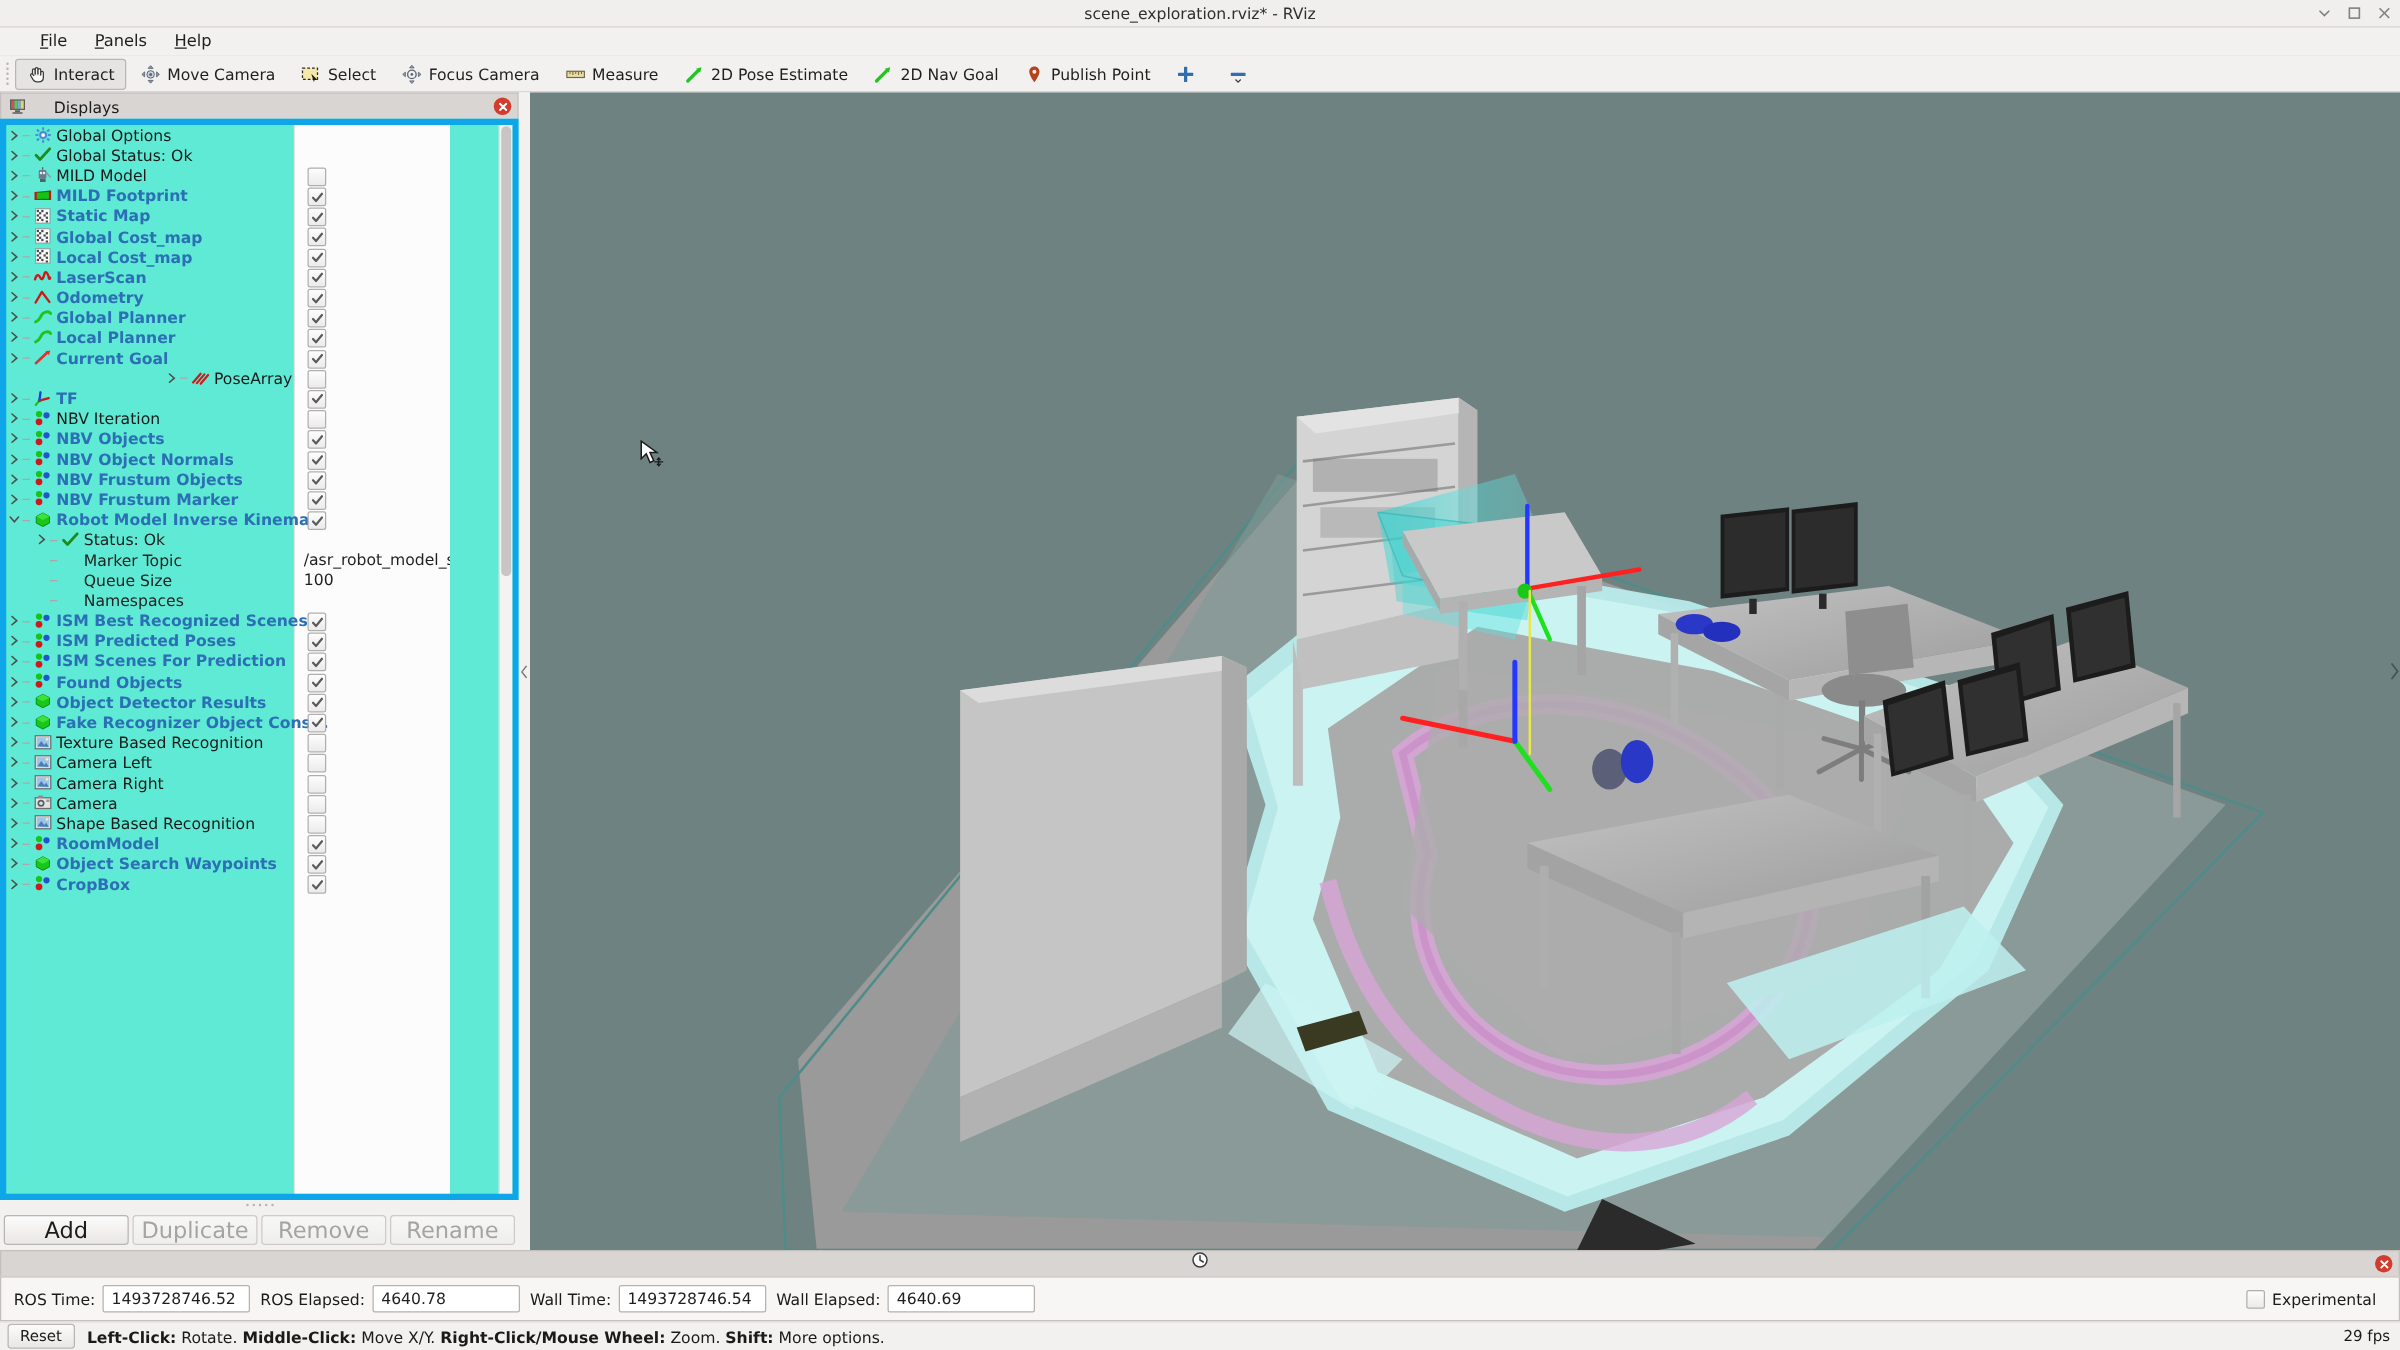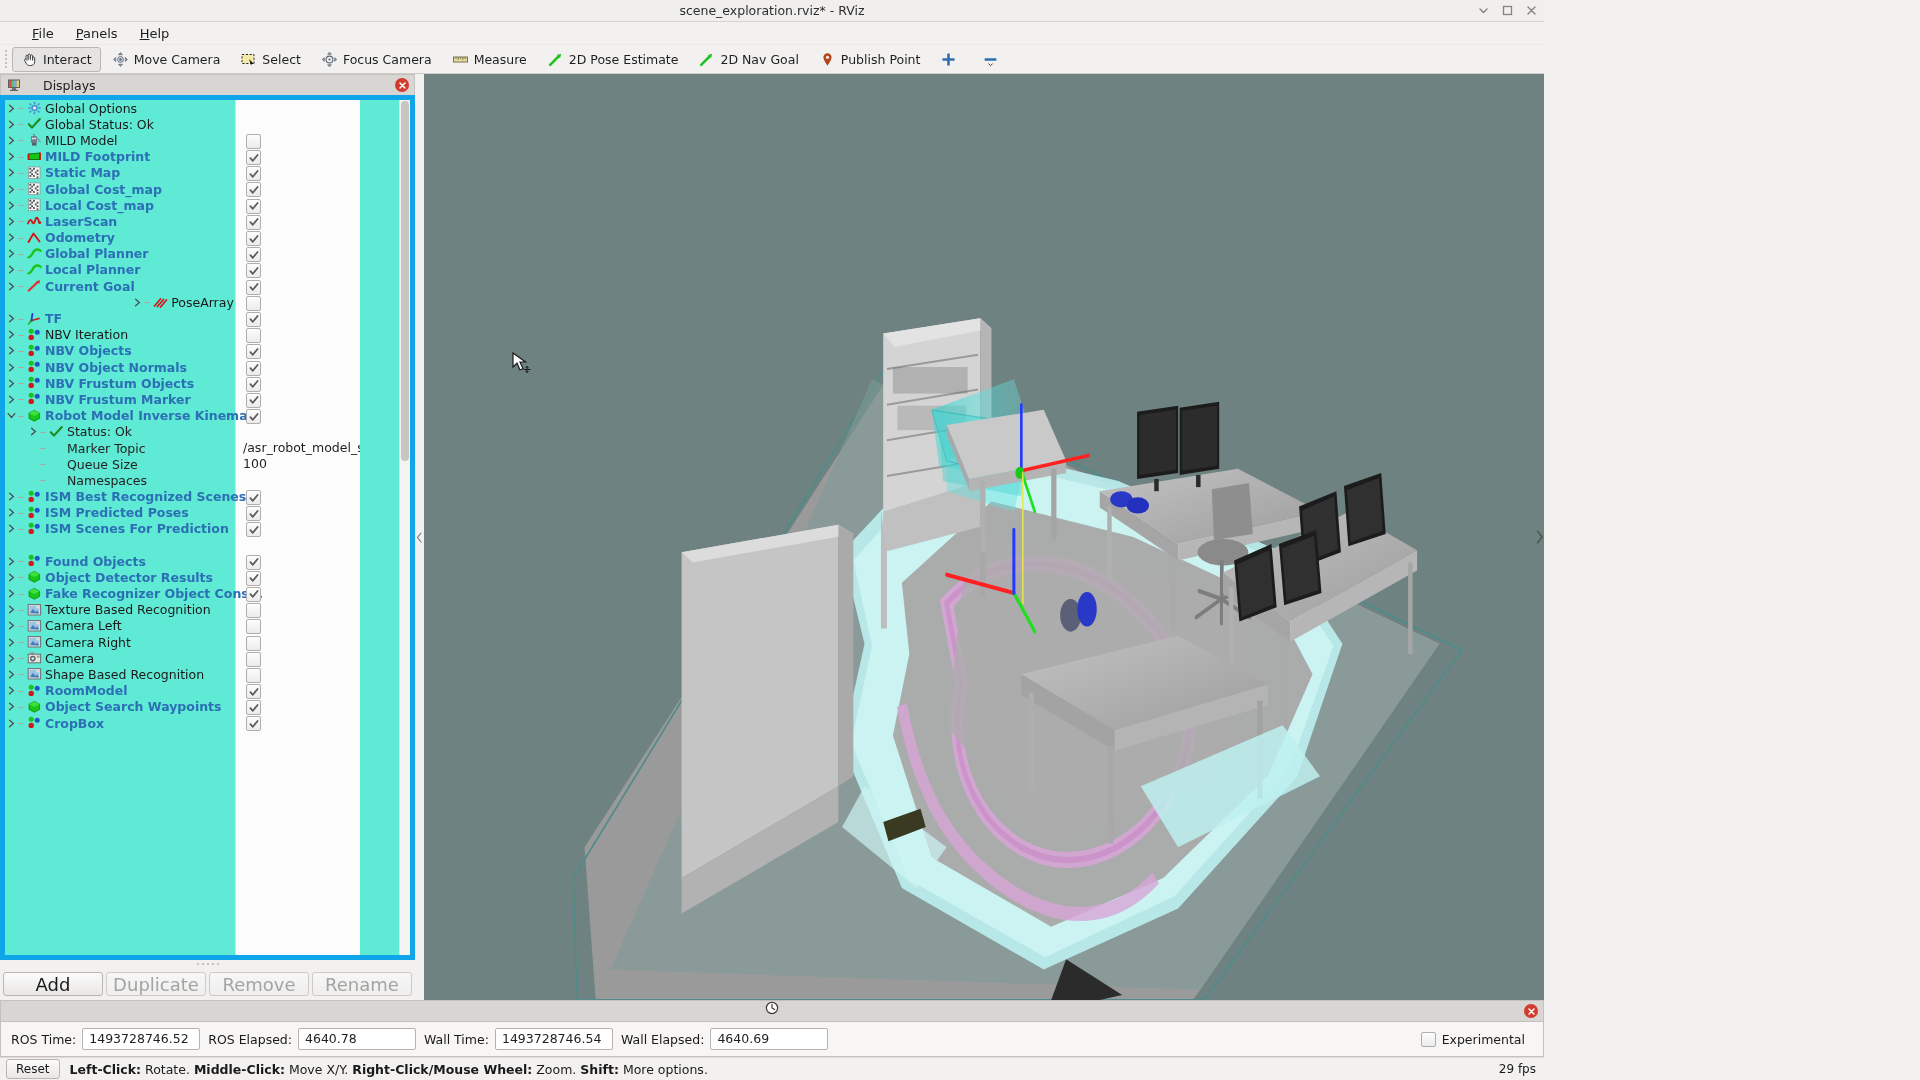--- a/index.html
+++ b/index.html
@@ -2,21 +2,21 @@
 <html><head>
 <meta charset="utf-8">
 <style>
   html,body{margin:0;padding:0;}
   body{
     width:1920px;height:1080px;overflow:hidden;
     font-family:"DejaVu Sans","Liberation Sans",sans-serif;
     font-size:12.5px;color:#1a1a1a;background:#f2f1f0;
     -webkit-font-smoothing:antialiased;
   }
-  .app{width:1544px;height:1080px;display:flex;flex-direction:column;position:relative;}
+  .app{width:1920px;height:1080px;display:flex;flex-direction:column;position:relative;}
 
   
   .titlebar{
     height:21px;background:#f0efee;
     border-bottom:1px solid #d6d3d0;
     display:flex;align-items:center;position:relative;flex:0 0 auto;
   }
   .titlebar .title{
     position:absolute;left:0;right:0;text-align:center;
     font-size:12.5px;color:#2e2e2e;line-height:21px;
@@ -910,21 +910,21 @@
                   <circle cx="4.2" cy="9.4" r="2.7" fill="#d01818"></circle>
                 </svg>
               </span>
               <span class="rlabel on">ISM Scenes For Prediction</span>
               <span class="chk">
                 <svg width="10" height="10" viewBox="0 0 10 10">
                   <path d="M1.4 5.2L3.8 7.8 8.6 2" stroke="#5a5a5a" stroke-width="1.7" fill="none" stroke-linecap="round" stroke-linejoin="round"></path>
                 </svg>
               </span>
             </div>
-            <div class="row" style="height: 16.2px; margin-top: 16px;">
+            <div class="row" style="height: 16.2px;">
               <span class="arrow">
                 <svg width="9" height="9" viewBox="0 0 9 9">
                   <path d="M2.6 1.2L6.4 4.5 2.6 7.8" stroke="#4e4e4e" stroke-width="1.3" fill="none" stroke-linecap="round"></path>
                 </svg>
               </span>
               <span class="dashline"></span>
               <span class="ricon">
                 <svg width="15" height="14" viewBox="0 0 15 14">
                   <circle cx="4.2" cy="3.2" r="2.5" fill="#17c417"></circle>
                   <circle cx="10.2" cy="4.2" r="2.5" fill="#2255cc"></circle>

